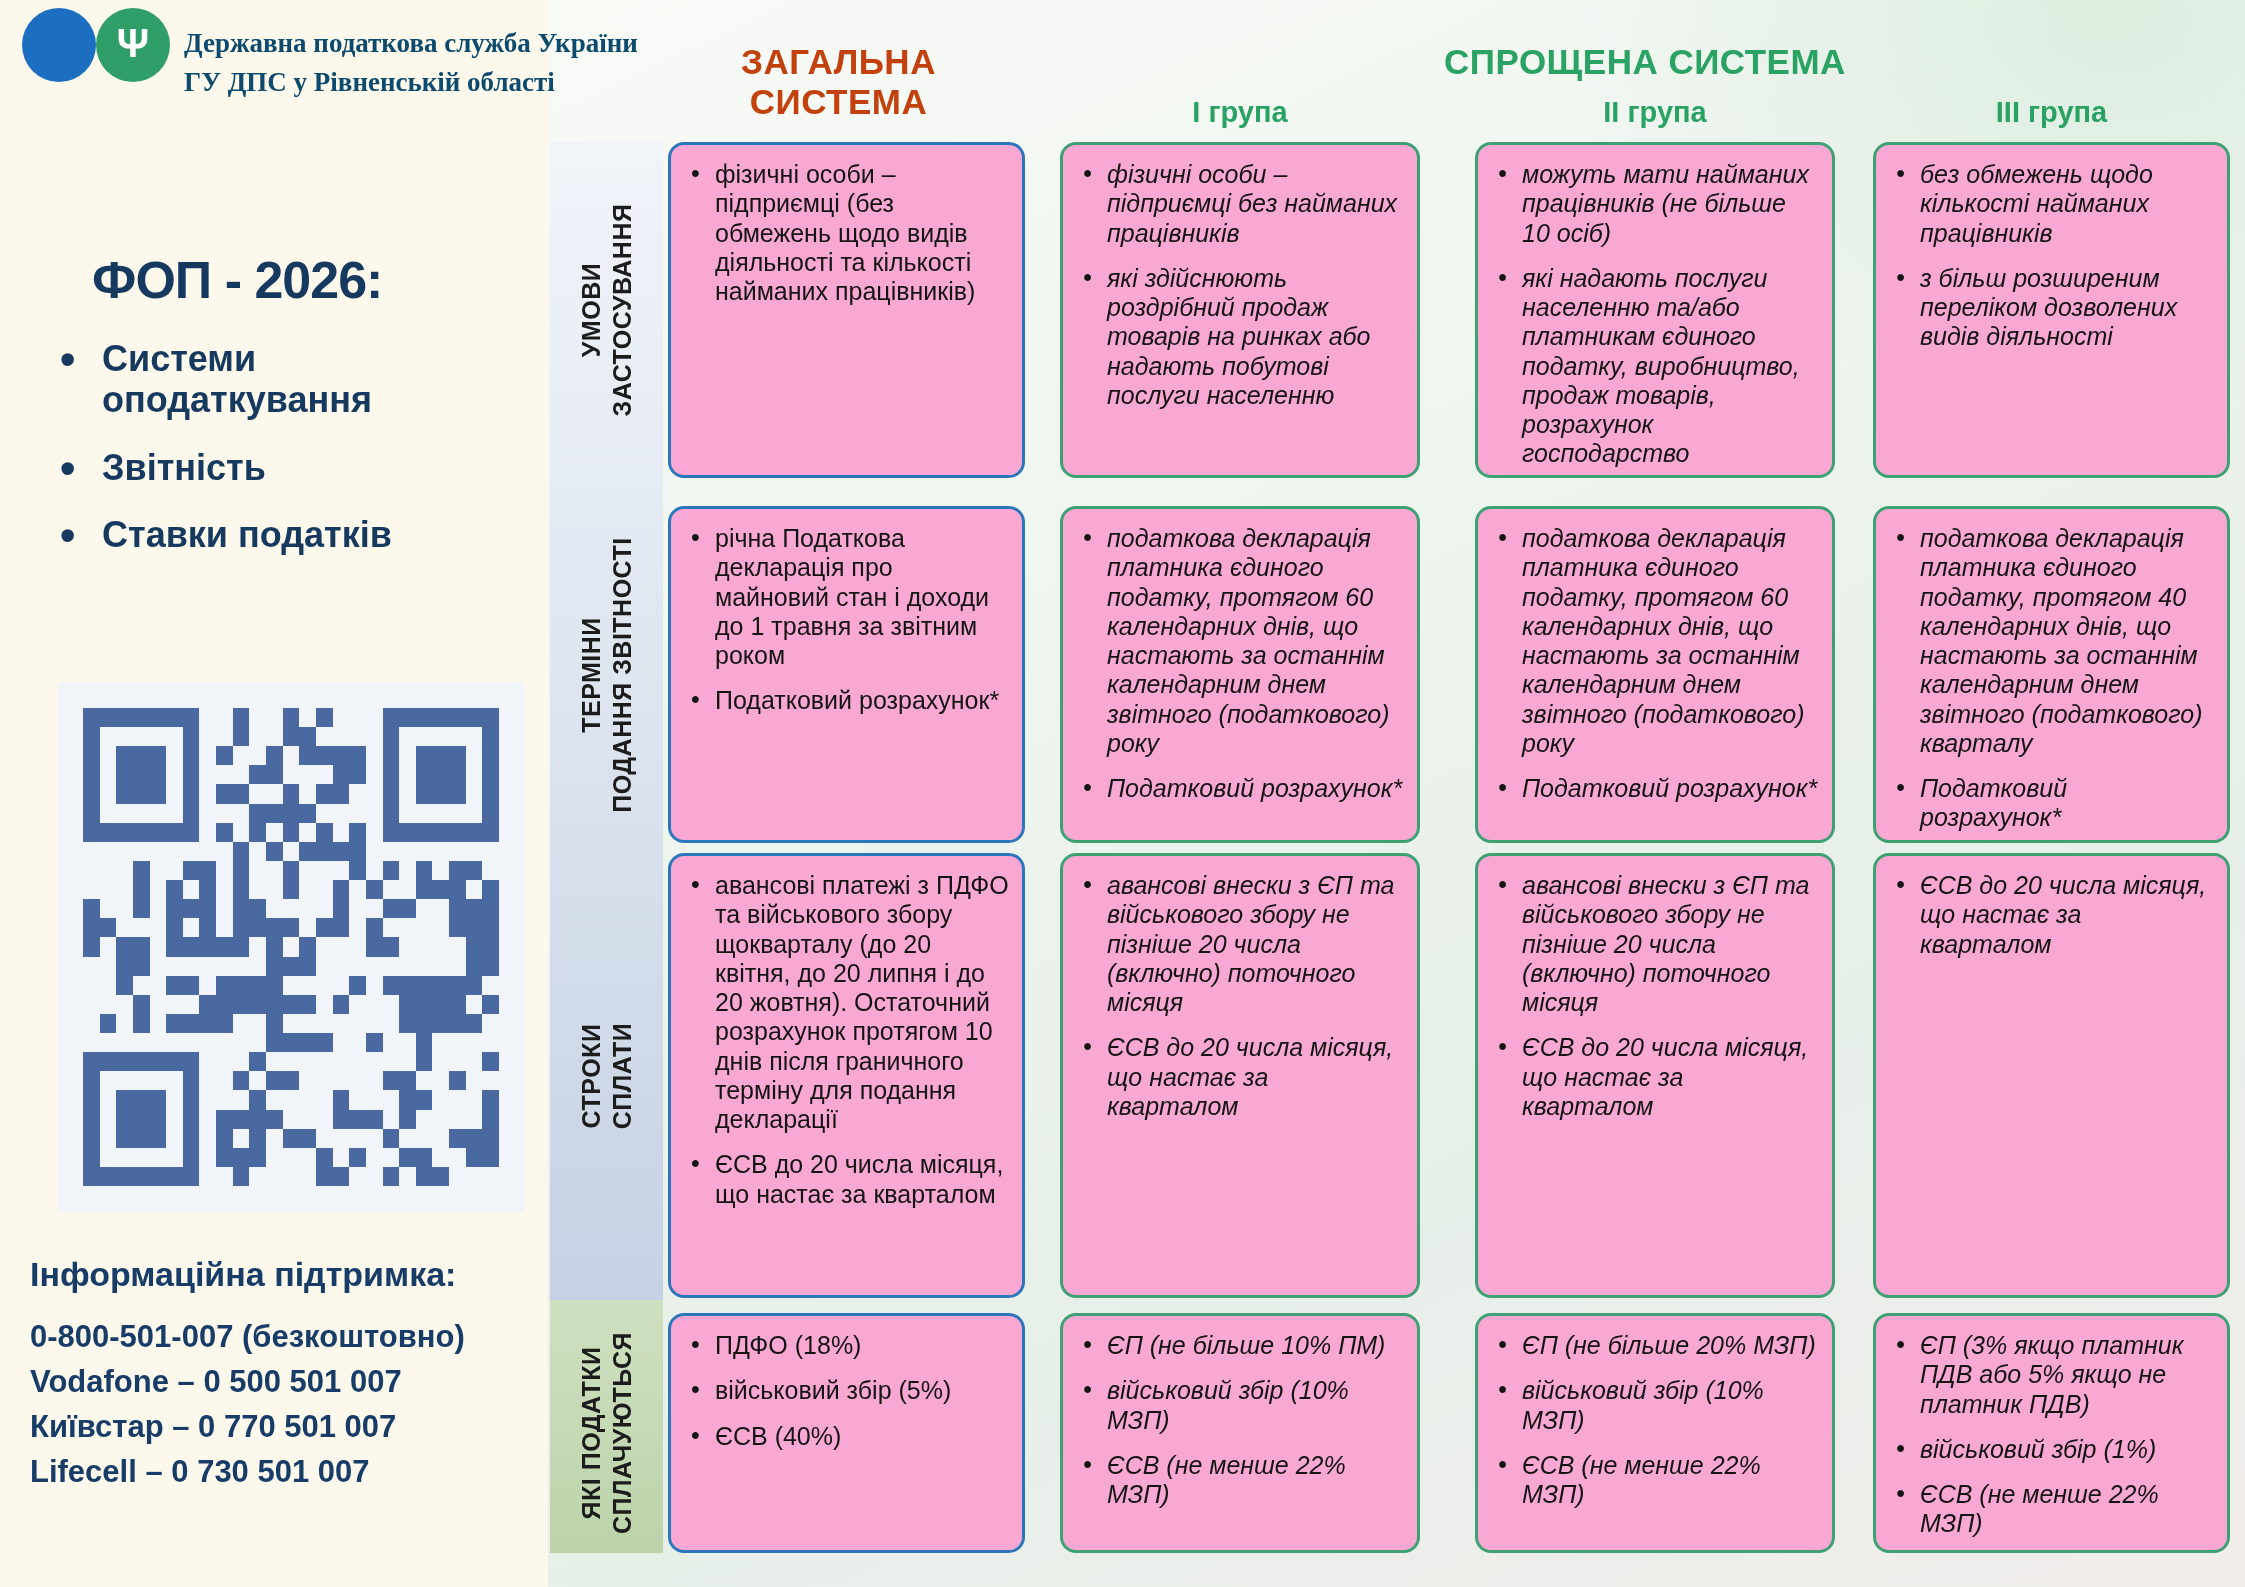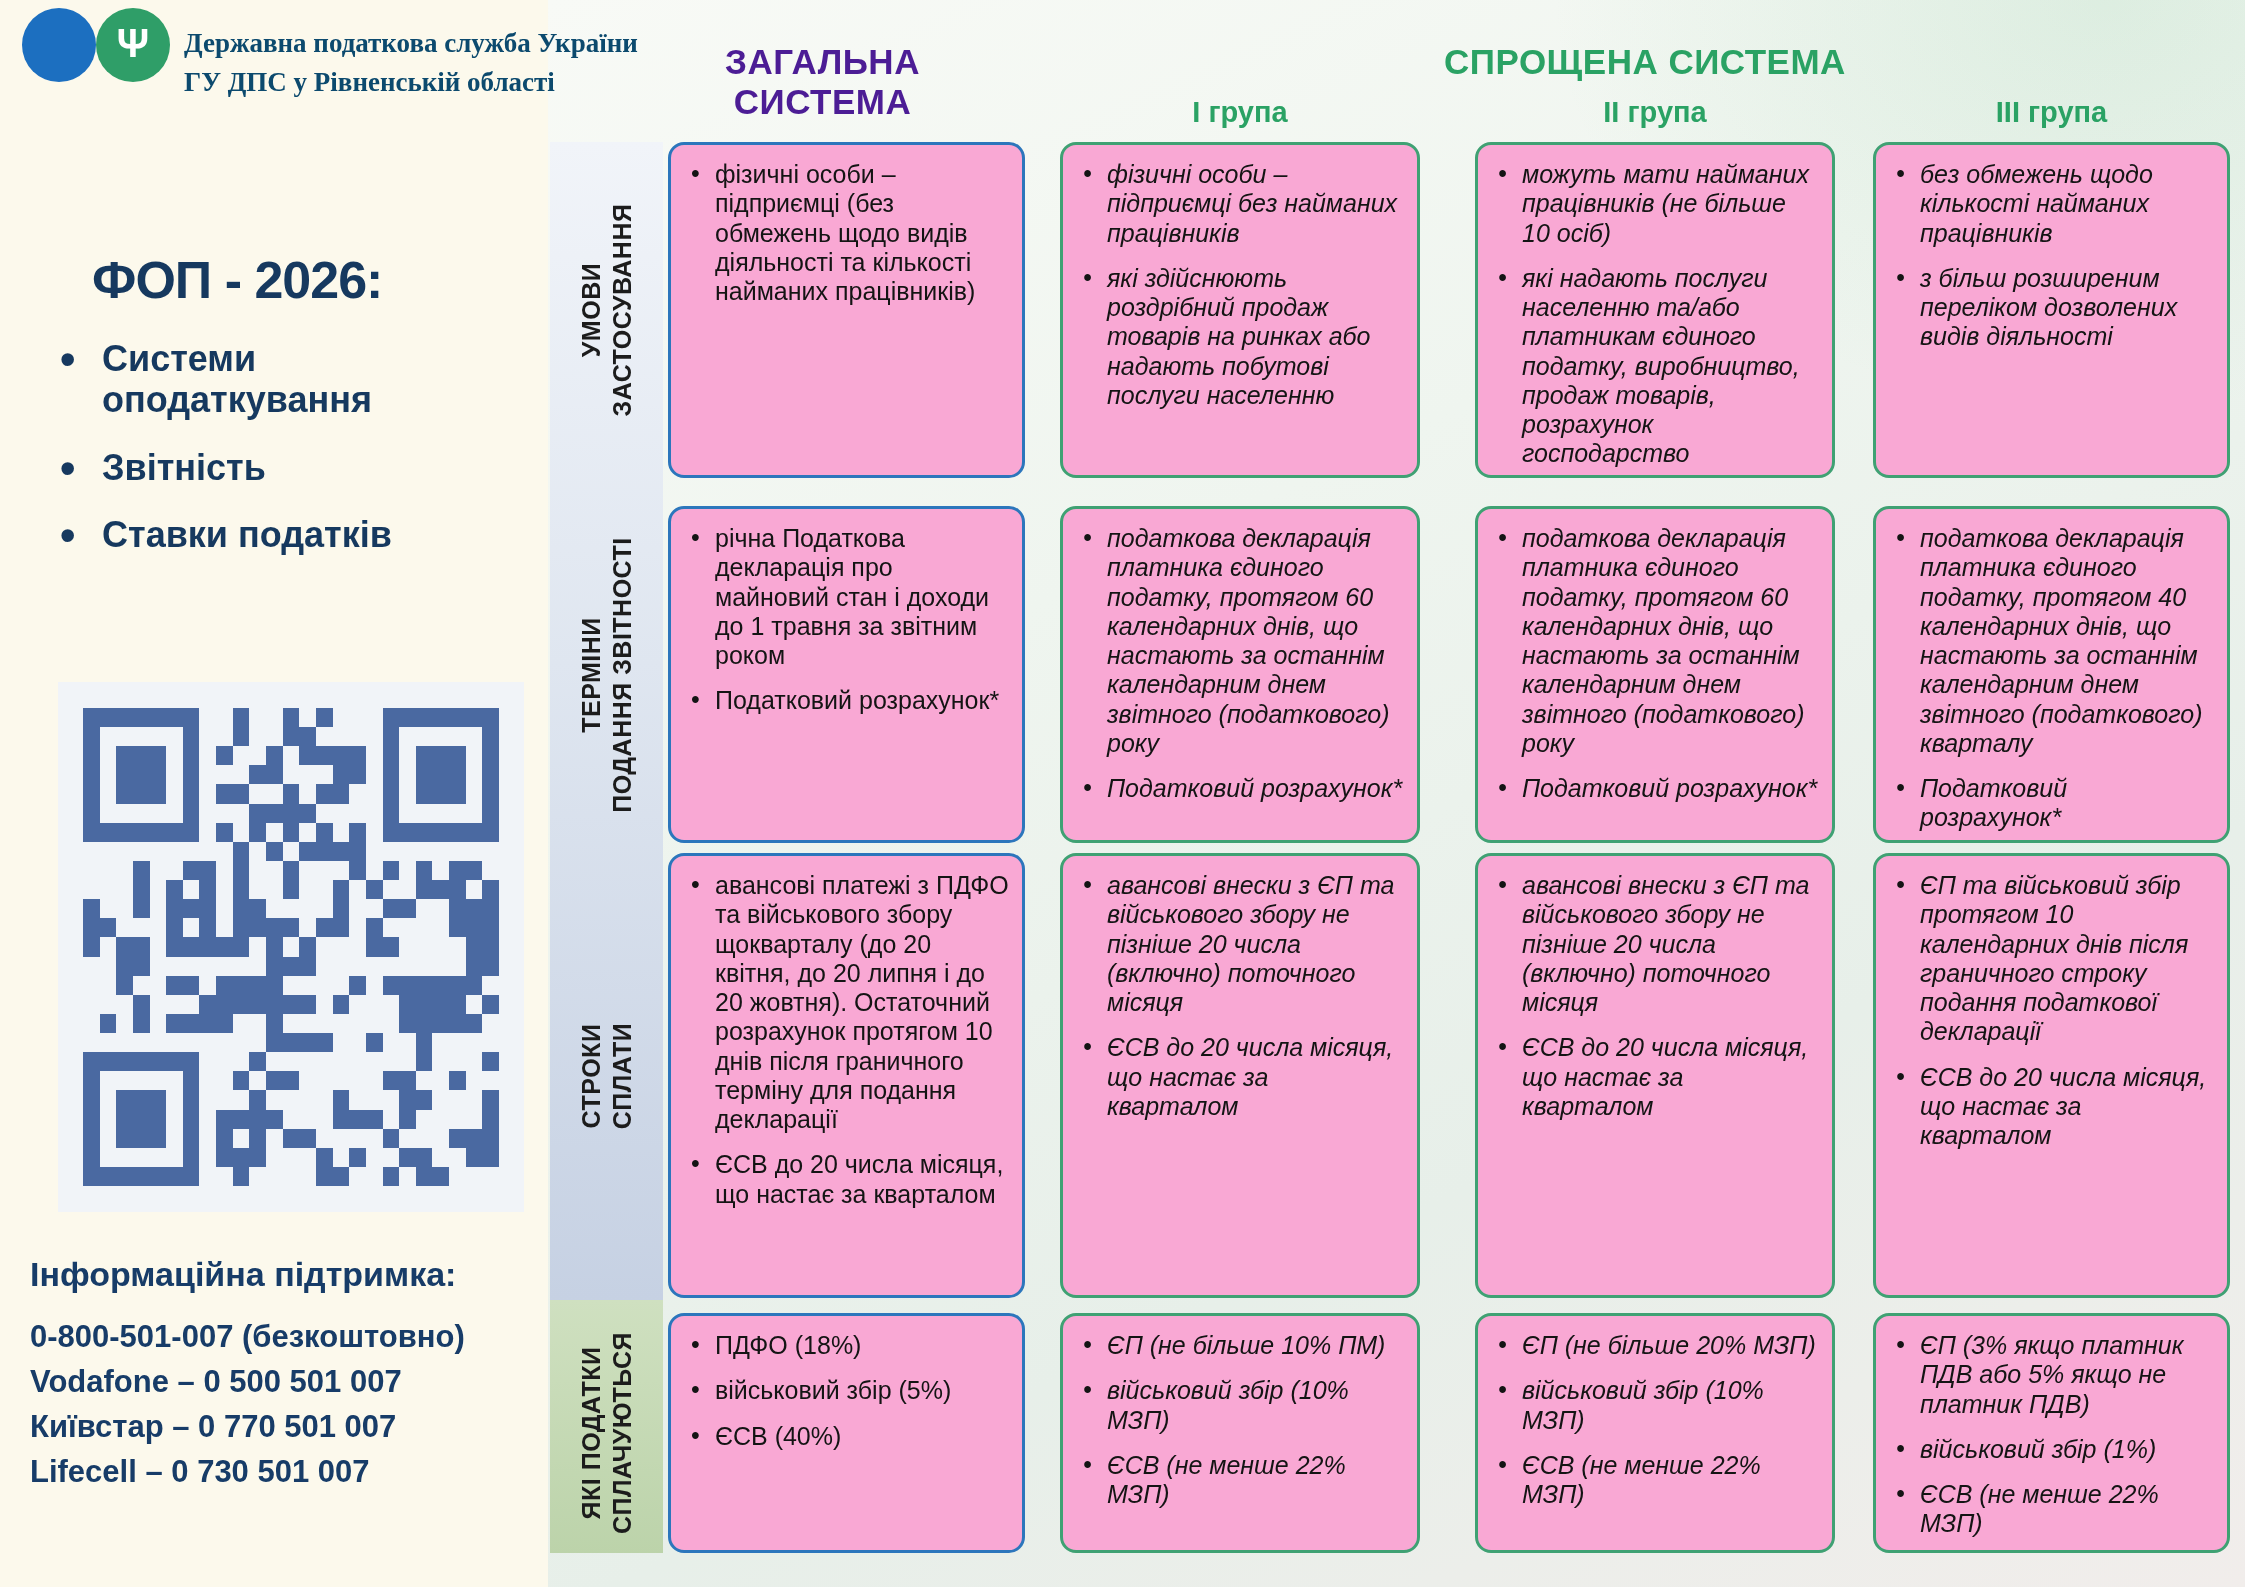--- a/index.html
+++ b/index.html
@@ -26,21 +26,21 @@
   .topic::before{content:"•";position:absolute;left:12px;top:-4px;font-size:44px;}
   .qr-tile{position:absolute;left:58px;top:682px;width:466px;height:530px;
         background:#f1f4f8;display:flex;align-items:center;justify-content:center;}
   .qr-tile svg{width:416px;height:478px;}
   .support{position:absolute;left:30px;top:1255px;color:#173c68;}
   .support-title{font-size:34px;font-weight:bold;margin-bottom:20px;}
   .support-line{font-size:31px;font-weight:bold;line-height:45px;}
   
   .sys-header{position:absolute;top:42px;font-size:35px;font-weight:bold;
         letter-spacing:.5px;text-align:center;}
-  .h-general{left:644px;width:357px;color:#4c1d95;}
+  .h-general{left:660px;width:357px;color:#c2410c;}
   .h-simplified{left:1060px;width:1170px;color:#2aa264;}
   .grp-header{position:absolute;top:96px;font-size:29px;font-weight:bold;
         color:#2aa264;text-align:center;}
   
   .r1{top:142px;height:336px;}
   .r2{top:506px;height:337px;}
   .r3{top:853px;height:445px;}
   .r4{top:1313px;height:240px;}
   .c1{left:668px;width:357px;}
   .c2{left:1060px;width:360px;}
@@ -468,21 +468,20 @@
   </div>
   <div class="cell green c2 r3">
     <div class="bi"><span>авансові внески з ЄП та військового збору не пізніше 20 числа (включно) поточного місяця</span></div>
     <div class="bi"><span>ЄСВ до 20 числа місяця, що настає за кварталом</span></div>
   </div>
   <div class="cell green c3 r3">
     <div class="bi"><span>авансові внески з ЄП та військового збору не пізніше 20 числа (включно) поточного місяця</span></div>
     <div class="bi"><span>ЄСВ до 20 числа місяця, що настає за кварталом</span></div>
   </div>
   <div class="cell green c4 r3">
-    <div class="bi"><span>ЄП та військовий збір протягом 10 календарних днів після граничного строку подання податкової декларації</span></div>
     <div class="bi"><span>ЄСВ до 20 числа місяця, що настає за кварталом</span></div>
   </div>
 
   <div class="cell blue c1 r4">
     <div class="bi"><span>ПДФО (18%)</span></div>
     <div class="bi"><span>військовий збір (5%)</span></div>
     <div class="bi"><span>ЄСВ (40%)</span></div>
   </div>
   <div class="cell green c2 r4">
     <div class="bi"><span>ЄП (не більше 10% ПМ)</span></div>

